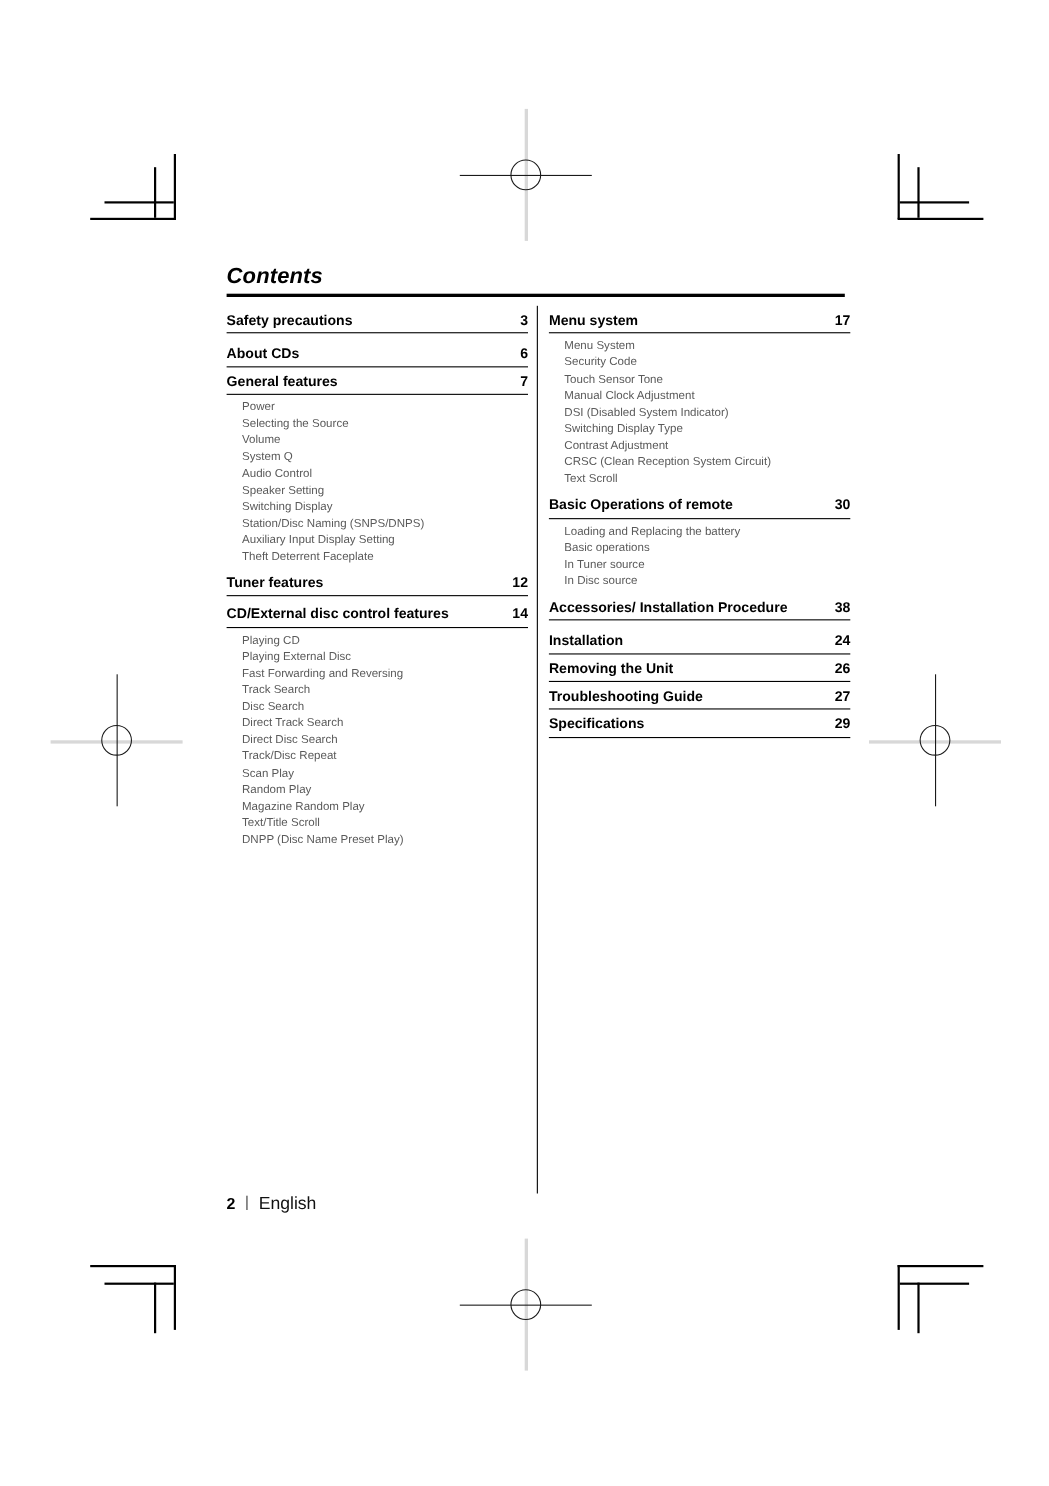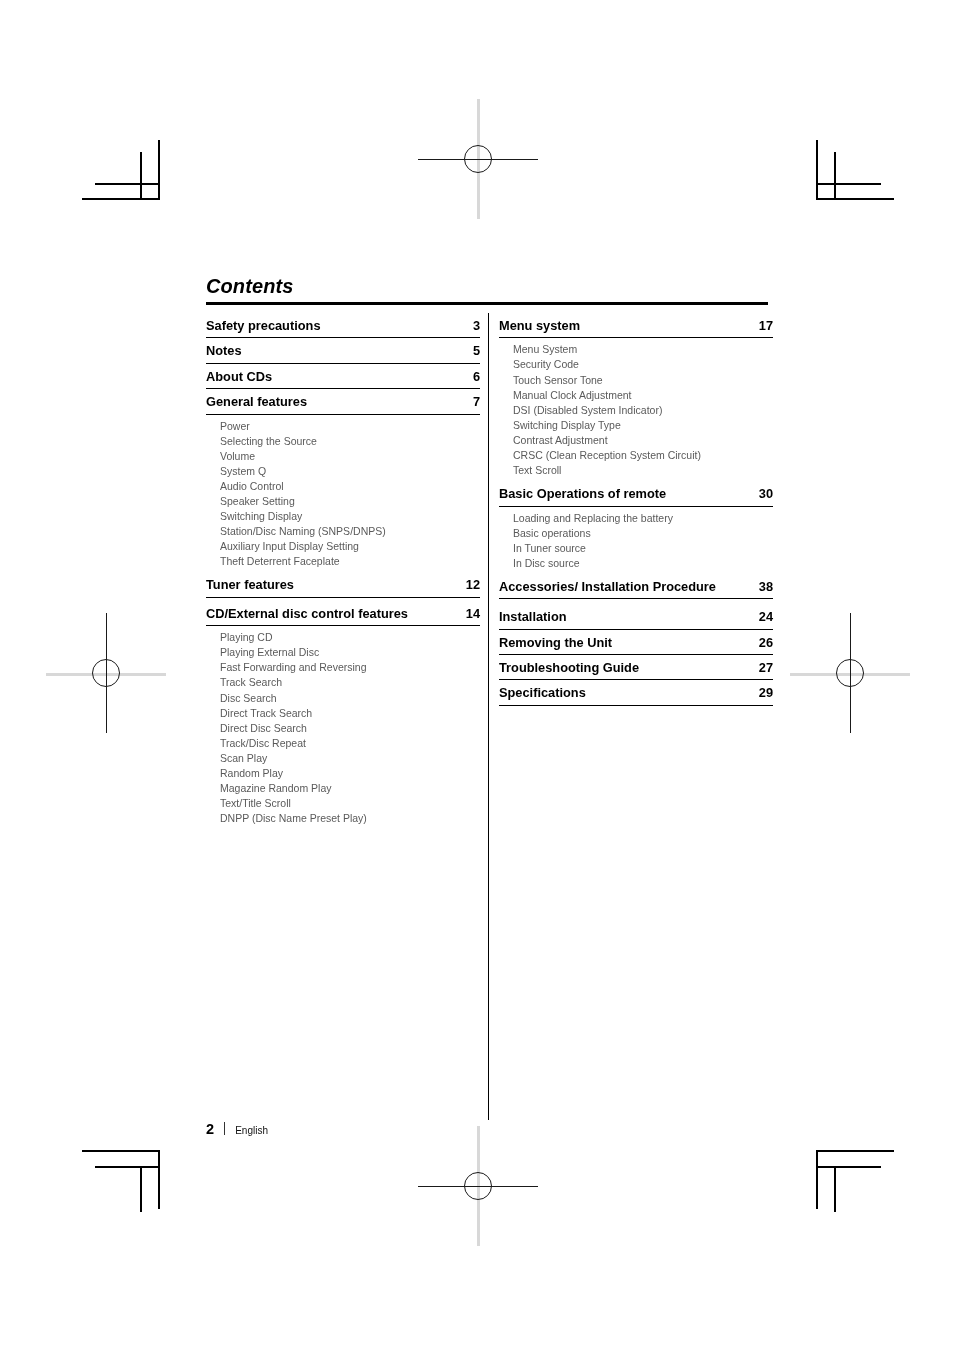--- a/index.html
+++ b/index.html
@@ -55,21 +55,20 @@
     width: 3px; height: 120px;
     background: #d8d8d8;
   }
 
   
   .page {
     position: absolute;
     left: 0; top: 0;
     width: 954px;
     height: 1184px;
-    margin-top: 35px;
   }
 
   .toc-title {
     position: absolute;
     left: 206px;
     top: 240px;
     font-size: 20px;
     font-weight: bold;
     font-style: italic;
     color: #000000;
@@ -160,21 +159,21 @@
   .footer .bar {
     display: inline-block;
     width: 1.1px;
     height: 13px;
     background: #333333;
     margin: 0 10px;
     position: relative;
     top: 1px;
   }
   .footer .lang {
-    font-size: 10px;
+    font-size: 16px;
     color: #111111;
   }
 </style>
 </head>
 <body>
 
 <div>
   <div class="mark-line" style="left:82px; top:198px; width:78px; height:1.6px;"></div>
   <div class="mark-line" style="left:158px; top:140px; width:1.6px; height:59px;"></div>
   <div class="mark-line" style="left:95px; top:183px; width:63px; height:1.6px;"></div>
@@ -235,26 +234,20 @@
 
   <div class="columns">
     <div class="col col-left" id="col-left">
         <div class="entry">
           <div class="entry-head">
             <span class="label">Safety precautions</span>
             <span class="pageno">3</span>
           </div>
         </div>
         <div class="gap-plain"></div>
-        <div class="entry">
-          <div class="entry-head">
-            <span class="label">Notes</span>
-            <span class="pageno">5</span>
-          </div>
-        </div>
         <div class="gap-plain"></div>
         <div class="entry">
           <div class="entry-head">
             <span class="label">About CDs</span>
             <span class="pageno">6</span>
           </div>
         </div>
         <div class="gap-plain"></div>
         <div class="entry">
           <div class="entry-head">

